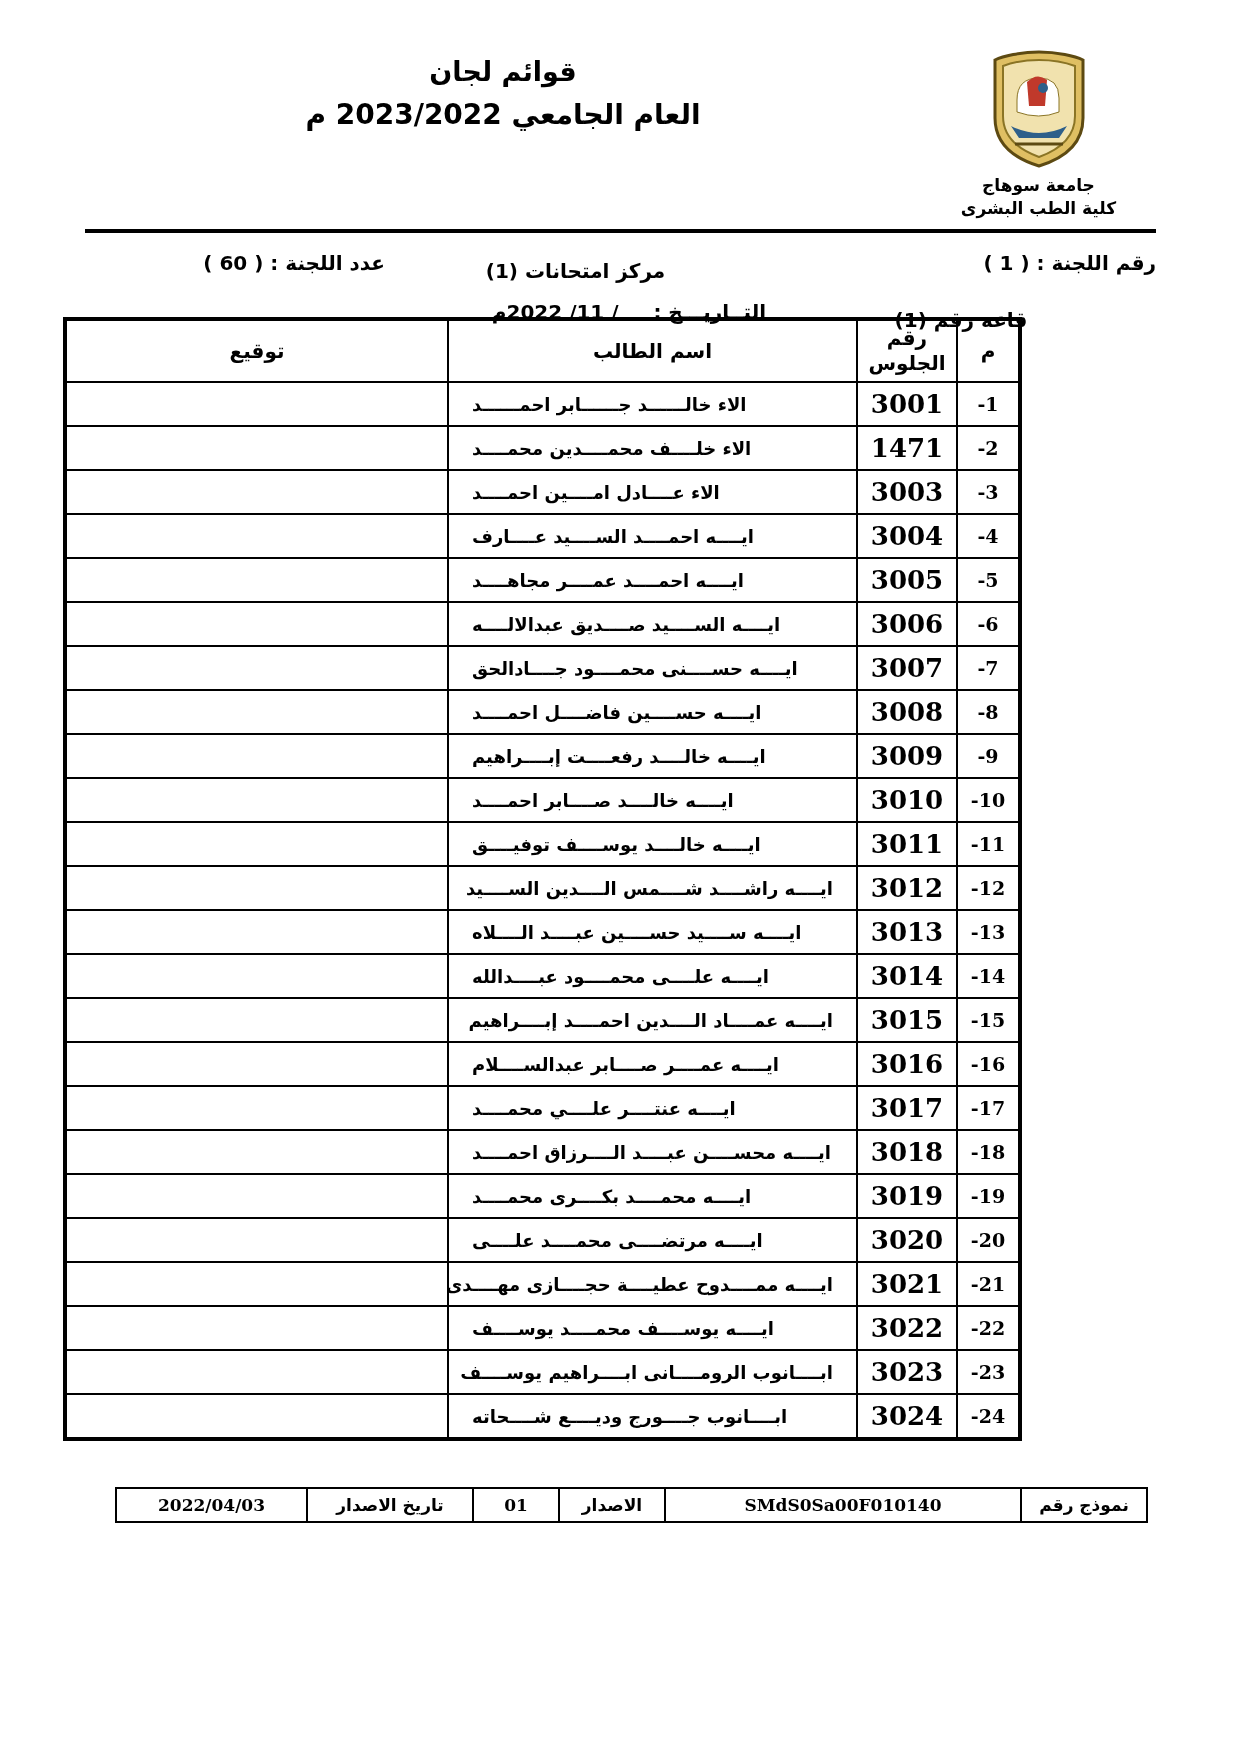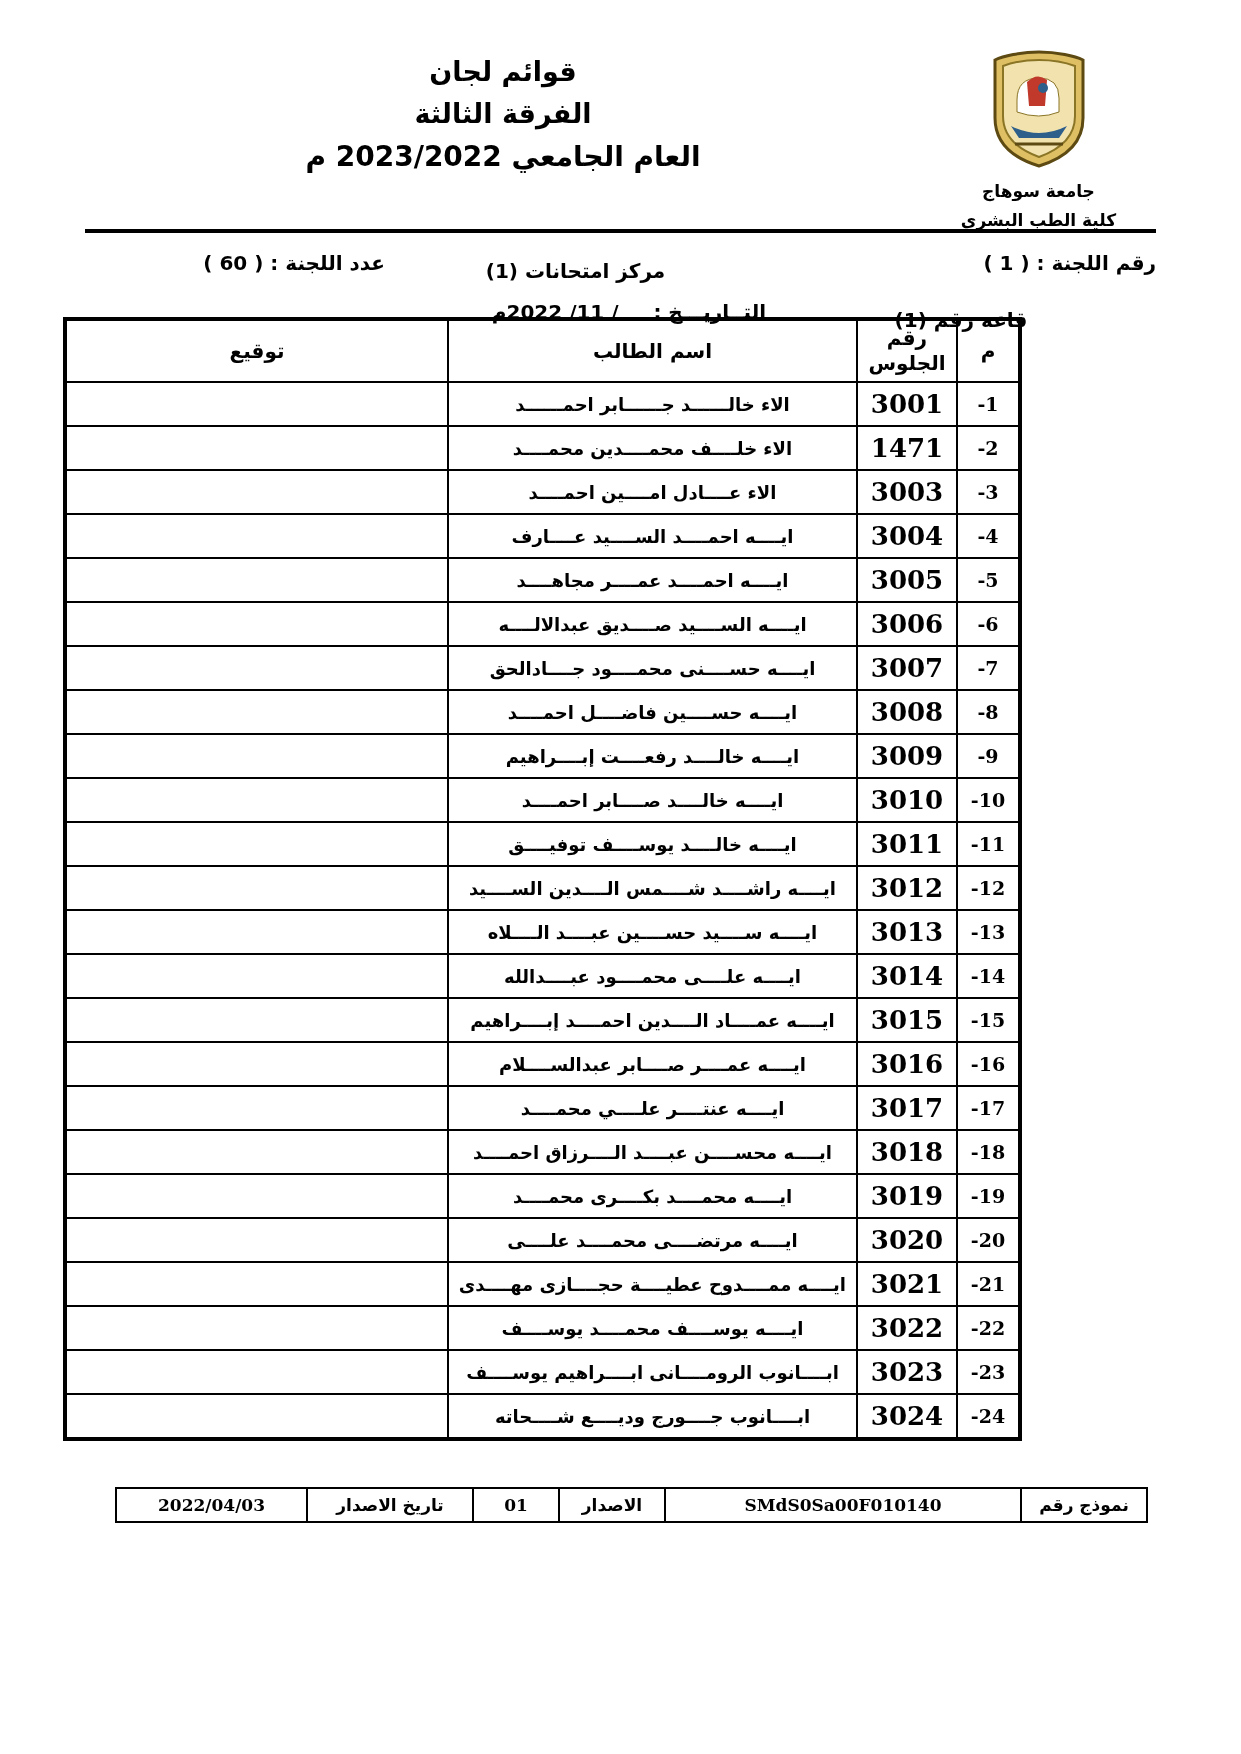--- a/index.html
+++ b/index.html
@@ -8,21 +8,21 @@
     width:1241px;height:1754px;
     background:#fff;
     font-family:"DejaVu Sans",sans-serif;
     color:#000;
     direction:rtl;
     overflow:hidden;
   }
   
   .header{position:absolute;top:48px;left:85px;right:85px;display:flex;justify-content:space-between;align-items:flex-start;}
   .uni-block{width:235px;text-align:center;}
-  .org-line{font-weight:bold;font-size:17px;line-height:1.35;margin-top:6px;}
+  .org-line{font-weight:bold;font-size:17px;line-height:1.35;}
   .center-block{flex:1;text-align:center;padding-top:8px;}
   .t1,.t2{font-size:27px;font-weight:bold;margin-bottom:11px;}
   .t3{font-size:28px;font-weight:bold;}
   .logo-block{width:250px;text-align:center;}
   .admin-line{font-weight:bold;font-size:17px;margin-top:8px;}
   .rule{position:absolute;top:229px;left:85px;right:85px;height:4px;background:#000;}
   
   .info{position:absolute;top:243px;left:85px;right:85px;font-weight:bold;font-size:20px;}
   .info-row{display:grid;grid-template-columns:390px 1fr 300px;align-items:center;margin-bottom:9px;}
   .info-row .c1{text-align:right;}
@@ -35,21 +35,21 @@
     border-collapse:collapse;border:4px solid #000;table-layout:fixed;
   }
   table.roster th,table.roster td{border:2px solid #000;}
   table.roster th{font-size:20px;font-weight:bold;text-align:center;height:56px;line-height:1.25;padding:2px;}
   th.h-index{width:56px;}
   th.h-seat{width:94px;}
   th.h-name{width:403px;}
   table.roster td{height:40px;}
   td.index-cell{font-family:"DejaVu Serif","DejaVu Sans",serif;font-size:19px;font-weight:bold;text-align:center;}
   td.seat-cell{font-family:"DejaVu Serif","DejaVu Sans",serif;font-size:26px;font-weight:bold;text-align:center;}
-  td.name-cell{font-size:18px;font-weight:bold;text-align:center;padding:0 10px;white-space:nowrap;overflow:hidden;}
+  td.name-cell{font-size:18px;font-weight:bold;text-align:left;padding:0 23px;white-space:nowrap;overflow:hidden;}
   td.sig-cell{background:#fff;}
   
   table.doc-footer{
     position:absolute;top:1487px;left:115px;
     border-collapse:collapse;table-layout:fixed;
   }
   table.doc-footer td{
     border:2.5px solid #000;height:32px;text-align:center;
     font-weight:bold;font-size:17px;padding:0 12px;white-space:nowrap;
   }
@@ -77,21 +77,20 @@
         <circle cx="56" cy="40" r="5" fill="#2e5f8a"></circle>
         <path d="M24 78 q28 14 56 0 l-8 12 l-40 0 Z" fill="#2e5f8a"></path>
         <path d="M28 96 h48" stroke="#5d4a12" stroke-width="3"></path>
       </svg>
       <div class="org-line">جامعة سوهاج</div>
       <div class="org-line">كلية الطب البشرى</div>
     </div>
 
     <div class="center-block">
       <div class="t1">قوائم لجان</div>
-      <div class="t2">الفرقة الثالثة</div>
       <div class="t3">العام الجامعي 2023/2022 م</div>
     </div>
 
 
   </header>
 
   <div class="rule"></div>
 
   <section class="info">
     <div class="info-row">

